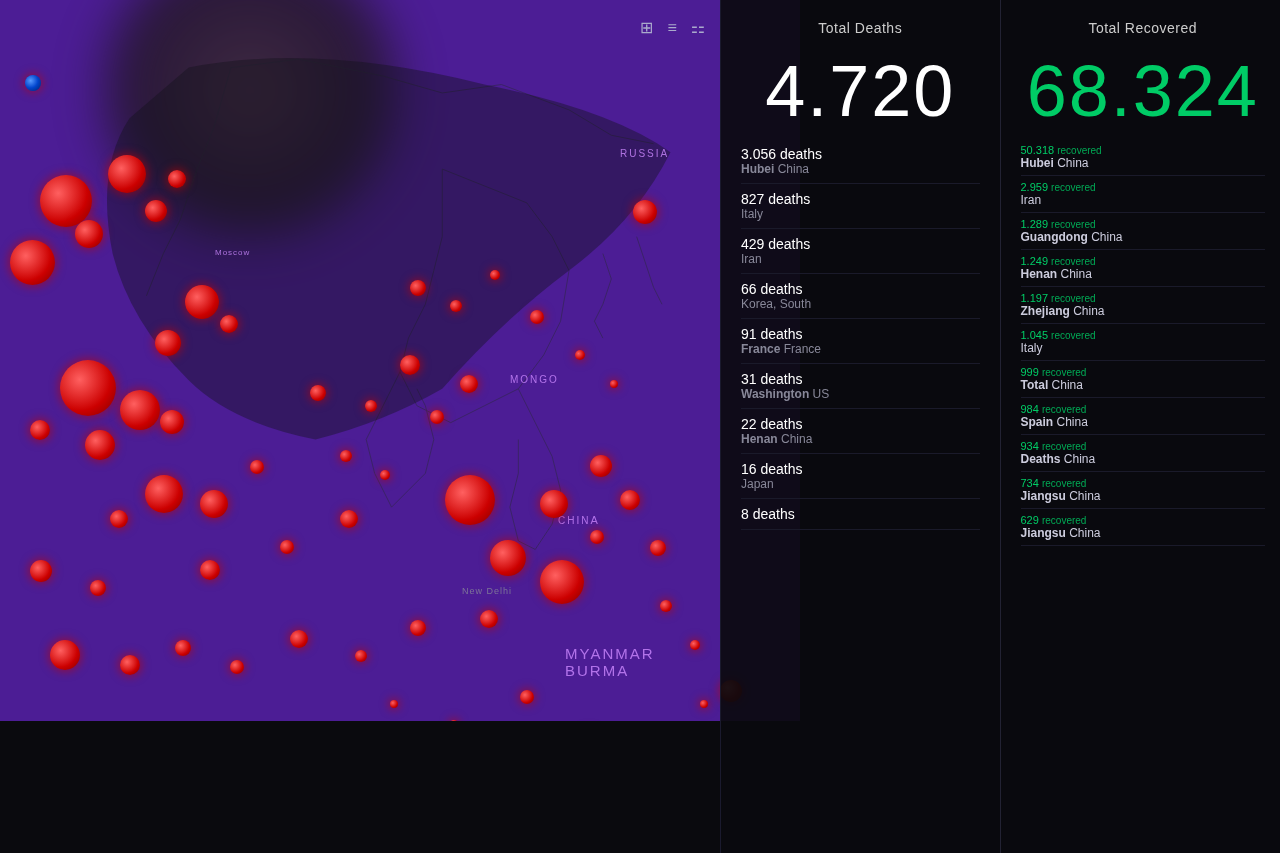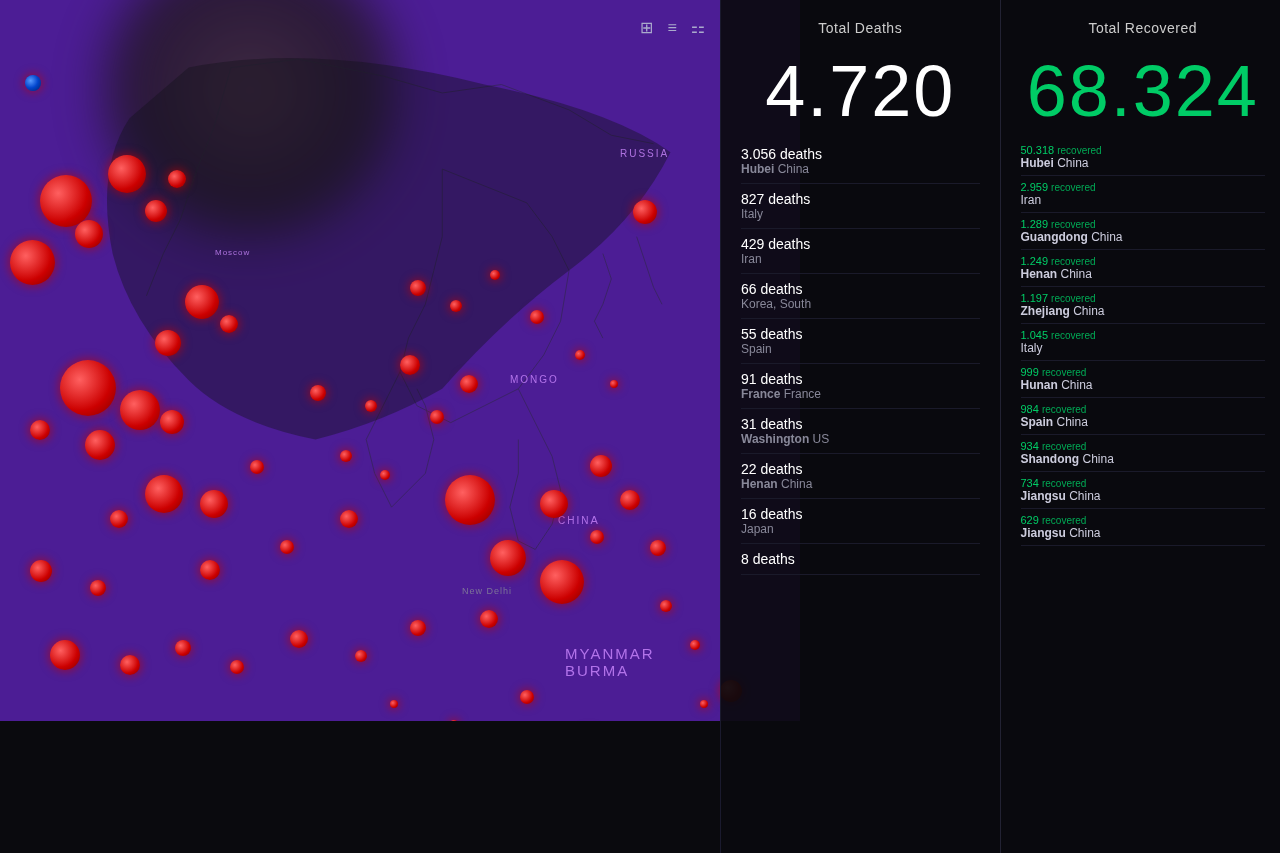--- a/index.html
+++ b/index.html
@@ -316,24 +316,20 @@
   </li>
         <li class="death-item">
     <div class="death-count">429 deaths</div>
     <div class="death-location">Iran</div>
   </li>
         <li class="death-item">
     <div class="death-count">66 deaths</div>
     <div class="death-location">Korea, South</div>
   </li>
         <li class="death-item">
-    <div class="death-count">55 deaths</div>
-    <div class="death-location">Spain</div>
-  </li>
-        <li class="death-item">
     <div class="death-count">91 deaths</div>
     <div class="death-location"><b>France</b> France</div>
   </li>
         <li class="death-item">
     <div class="death-count">31 deaths</div>
     <div class="death-location"><b>Washington</b> US</div>
   </li>
         <li class="death-item">
     <div class="death-count">22 deaths</div>
     <div class="death-location"><b>Henan</b> China</div>
@@ -374,29 +370,29 @@
         <li class="recovery-item">
     <div class="recovery-count">1.197 <span>recovered</span></div>
     <div class="recovery-location"><b class="bold">Zhejiang</b> China</div>
   </li>
         <li class="recovery-item">
     <div class="recovery-count">1.045 <span>recovered</span></div>
     <div class="recovery-location">Italy</div>
   </li>
         <li class="recovery-item">
     <div class="recovery-count">999 <span>recovered</span></div>
-    <div class="recovery-location"><b class="bold">Hunan</b> China</div>
+    <div class="recovery-location"><b class="bold">Total</b> China</div>
   </li>
         <li class="recovery-item">
     <div class="recovery-count">984 <span>recovered</span></div>
     <div class="recovery-location"><b class="bold">Spain</b> China</div>
   </li>
         <li class="recovery-item">
     <div class="recovery-count">934 <span>recovered</span></div>
-    <div class="recovery-location"><b class="bold">Shandong</b> China</div>
+    <div class="recovery-location"><b class="bold">Deaths</b> China</div>
   </li>
         <li class="recovery-item">
     <div class="recovery-count">734 <span>recovered</span></div>
     <div class="recovery-location"><b class="bold">Jiangsu</b> China</div>
   </li>
         <li class="recovery-item">
     <div class="recovery-count">629 <span>recovered</span></div>
     <div class="recovery-location"><b class="bold">Jiangsu</b> China</div>
   </li>
       </ul>

